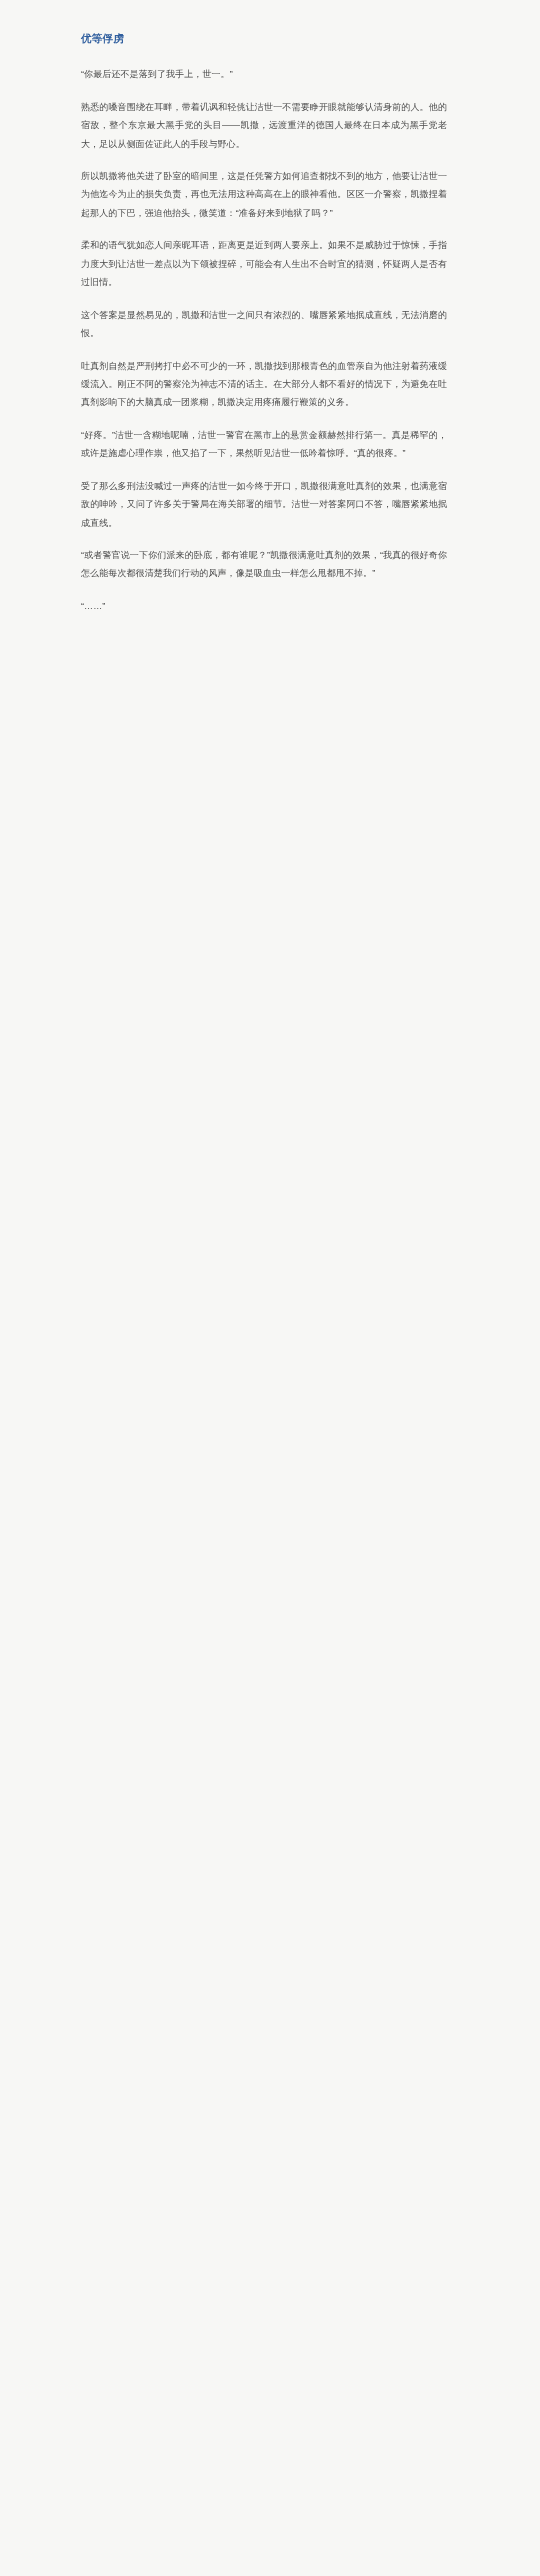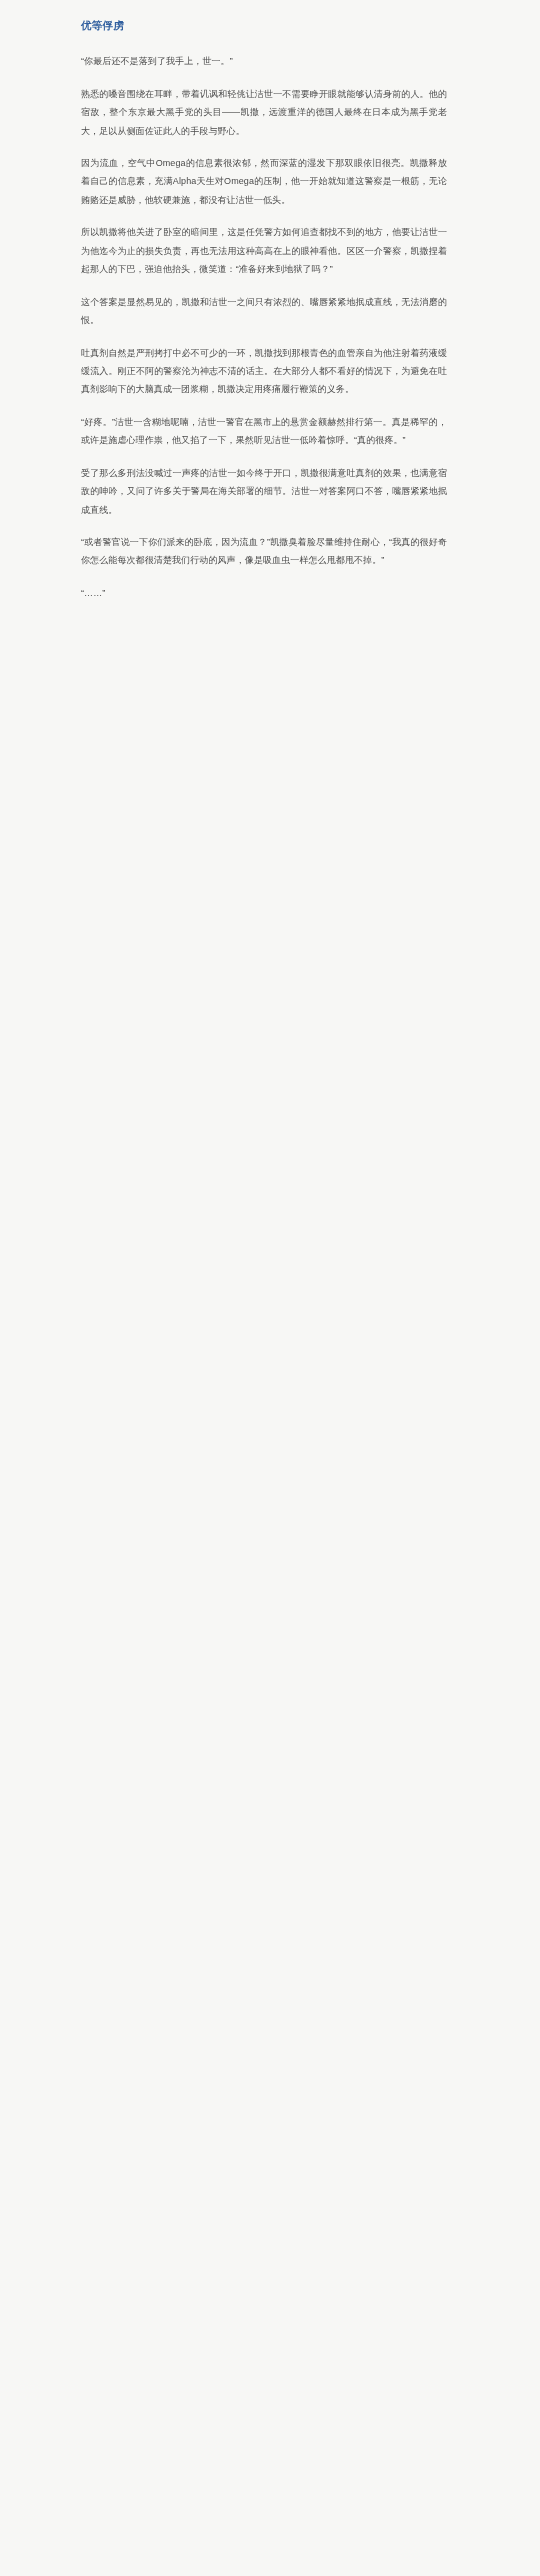--- a/index.html
+++ b/index.html
@@ -12,21 +12,21 @@
     min-height: 2576px;
     font-family: "Liberation Sans", "DejaVu Sans", sans-serif;
     color: #3b3b3b;
     -webkit-font-smoothing: antialiased;
   }
   .page {
     width: 540px;
     min-height: 2576px;
     box-sizing: border-box;
     background: #f7f7f5;
-    padding: 0;
+    padding: 13px;
     position: relative;
   }
   .content-frame {
     margin: 0 auto;
     width: 378px;
     padding-top: 17.6px;
   }
   .article-title {
     font-size: 10.5px;
     font-weight: bold;
@@ -54,25 +54,25 @@
 </style>
 </head>
 <body>
 
 <div class="page">
   <div class="content-frame">
     <h1 class="article-title">优等俘虏</h1>
     <div class="body-text">
       <p>“你最后还不是落到了我手上，世一。”</p>
       <p>熟悉的嗓音围绕在耳畔，带着讥讽和轻佻让洁世一不需要睁开眼就能够认清身前的人。他的宿敌，整个东京最大黑手党的头目——凯撒，远渡重洋的德国人最终在日本成为黑手党老大，足以从侧面佐证此人的手段与野心。</p>
-      <p>因为流血，空气中Omega的信息素很浓郁，然而深蓝的湿发下那双眼依旧很亮。凯撒释放着自己的信息素，充满Alpha天生对Omega的压制，他一开始就知道这警察是一根筋，无论贿赂还是威胁，他软硬兼施，都没有让洁世一低头。</p>
       <p>所以凯撒将他关进了卧室的暗间里，这是任凭警方如何追查都找不到的地方，他要让洁世一为他迄今为止的损失负责，再也无法用这种高高在上的眼神看他。区区一介警察，凯撒捏着起那人的下巴，强迫他抬头，微笑道：“准备好来到地狱了吗？”</p>
+      <p>柔和的语气犹如恋人间亲昵耳语，距离更是近到两人要亲上。如果不是威胁过于惊悚，手指力度大到让洁世一差点以为下颌被捏碎，可能会有人生出不合时宜的猜测，怀疑两人是否有过旧情。</p>
       <p>这个答案是显然易见的，凯撒和洁世一之间只有浓烈的、嘴唇紧紧地抿成直线，无法消磨的恨。</p>
       <p>吐真剂自然是严刑拷打中必不可少的一环，凯撒找到那根青色的血管亲自为他注射着药液缓缓流入。刚正不阿的警察沦为神志不清的话主。在大部分人都不看好的情况下，为避免在吐真剂影响下的大脑真成一团浆糊，凯撒决定用疼痛履行鞭策的义务。</p>
       <p>“好疼。”洁世一含糊地呢喃，洁世一警官在黑市上的悬赏金额赫然排行第一。真是稀罕的，或许是施虐心理作祟，他又掐了一下，果然听见洁世一低吟着惊呼。“真的很疼。”</p>
       <p>受了那么多刑法没喊过一声疼的洁世一如今终于开口，凯撒很满意吐真剂的效果，也满意宿敌的呻吟，又问了许多关于警局在海关部署的细节。洁世一对答案阿口不答，嘴唇紧紧地抿成直线。</p>
-      <p>“或者警官说一下你们派来的卧底，因为流血？”凯撒臭着脸尽量维持住耐心，“我真的很好奇你怎么能每次都很清楚我们行动的风声，像是吸血虫一样怎么甩都甩不掉。”</p>
+      <p>“或者警官说一下你们派来的卧底，都有谁呢？”凯撒很满意吐真剂的效果，“我真的很好奇你怎么能每次都很清楚我们行动的风声，像是吸血虫一样怎么甩都甩不掉。”</p>
       <p>“……”</p>
     </div>
     <div class="spacer-bottom"></div>
   </div>
 </div>
 
 
 </body></html>

